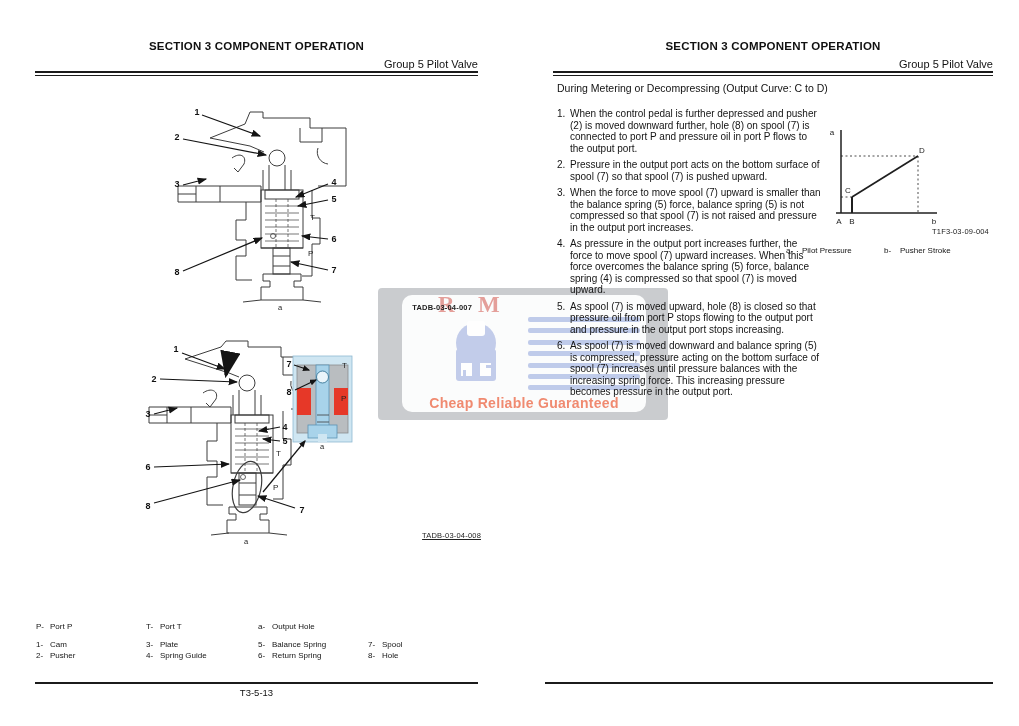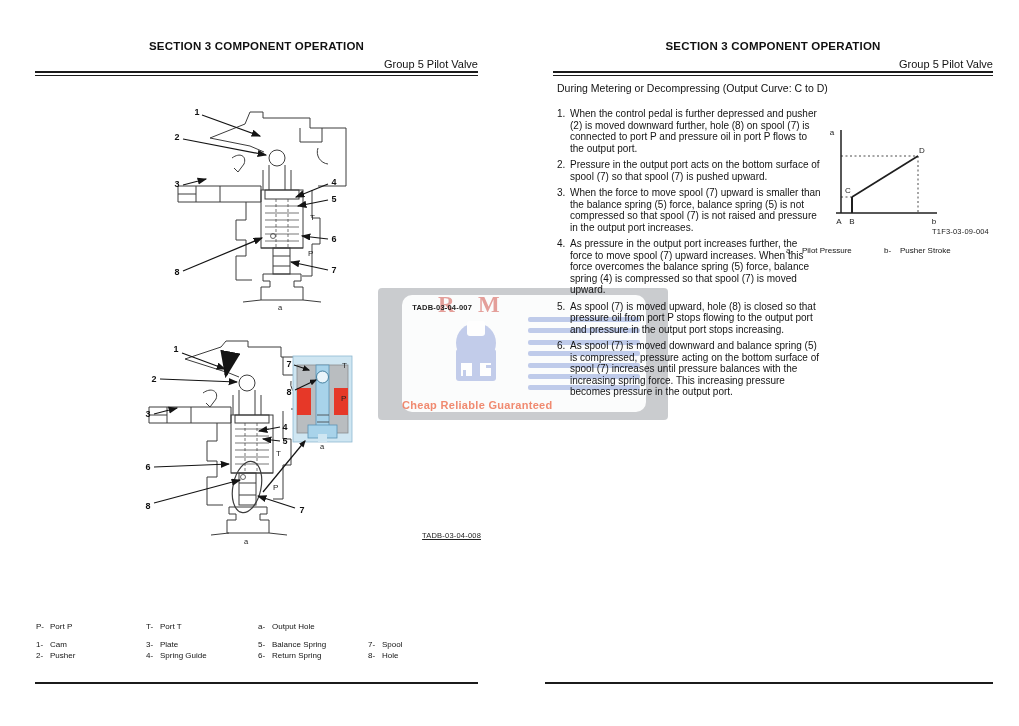--- a/index.html
+++ b/index.html
@@ -26,22 +26,22 @@
   .dlab{font-size:9px;font-weight:bold;fill:#111;}
   .plab{font-size:8px;fill:#222;}
   .alab{font-size:7.5px;fill:#222;}
   .chtxt{font-size:8px;fill:#1a1a1a;}
   
   .watermark{left:378px;top:288px;width:290px;height:132px;background:rgba(179,183,187,0.70);border-radius:4px;}
   .wm-inner{position:absolute;left:24px;top:7px;width:244px;height:117px;background:rgba(255,255,255,0.93);border-radius:10px;}
   .wm-letter{position:absolute;top:-3px;font-family:"Liberation Serif",serif;font-weight:bold;font-size:23px;color:rgba(205,65,55,0.50);}
   .wm-stripes{position:absolute;left:126px;top:22px;width:112px;}
   .wm-stripe{height:5px;margin-bottom:6.4px;background:rgba(176,190,229,0.80);border-radius:2px;}
-  .wm-tagline{position:absolute;left:0;bottom:1px;width:100%;text-align:left;font-weight:bold;
-              font-size:11px;letter-spacing:.3px;color:rgba(238,122,92,0.88);}
+  .wm-tagline{position:absolute;left:0;bottom:1px;width:100%;text-align:center;font-weight:bold;
+              font-size:14px;letter-spacing:.3px;color:rgba(238,122,92,0.88);}
 </style>
 </head>
 <body>
 
 <div id="canvas">
 
   <div class="abs watermark">
     <div class="wm-inner">
       <span class="wm-letter" style="left:36px;">R</span>
       <span class="wm-letter" style="left:76px;">M</span>
@@ -250,20 +250,21 @@
   <div class="abs lg" style="left:368px;top:640px;">
       <span class="lg-k">7-</span>
       <span>Spool</span>
     </div>
   <div class="abs lg" style="left:368px;top:651px;">
       <span class="lg-k">8-</span>
       <span>Hole</span>
     </div>
 
   <div class="abs ftr-rule" style="left:35px;top:682px;width:443px;"></div>
+  <div class="abs pgnum" style="left:35px;top:687px;width:443px;">T3-5-13</div>
 
   <div class="abs hdr-title" style="left:553px;top:40px;width:440px;">SECTION 3 COMPONENT OPERATION</div>
   <div class="abs hdr-sub" style="left:553px;top:58px;width:440px;">Group 5 Pilot Valve</div>
   <div class="abs dbl-rule" style="left:553px;top:71px;width:440px;"></div>
 
   <div class="abs heading" style="left:557px;top:82px;width:292px;">During Metering or Decompressing (Output Curve: C to D)</div>
 
   <div class="abs steps" style="left:557px;top:108px;width:264px;">
     <div class="step">
         <span class="step-num">1.</span>

